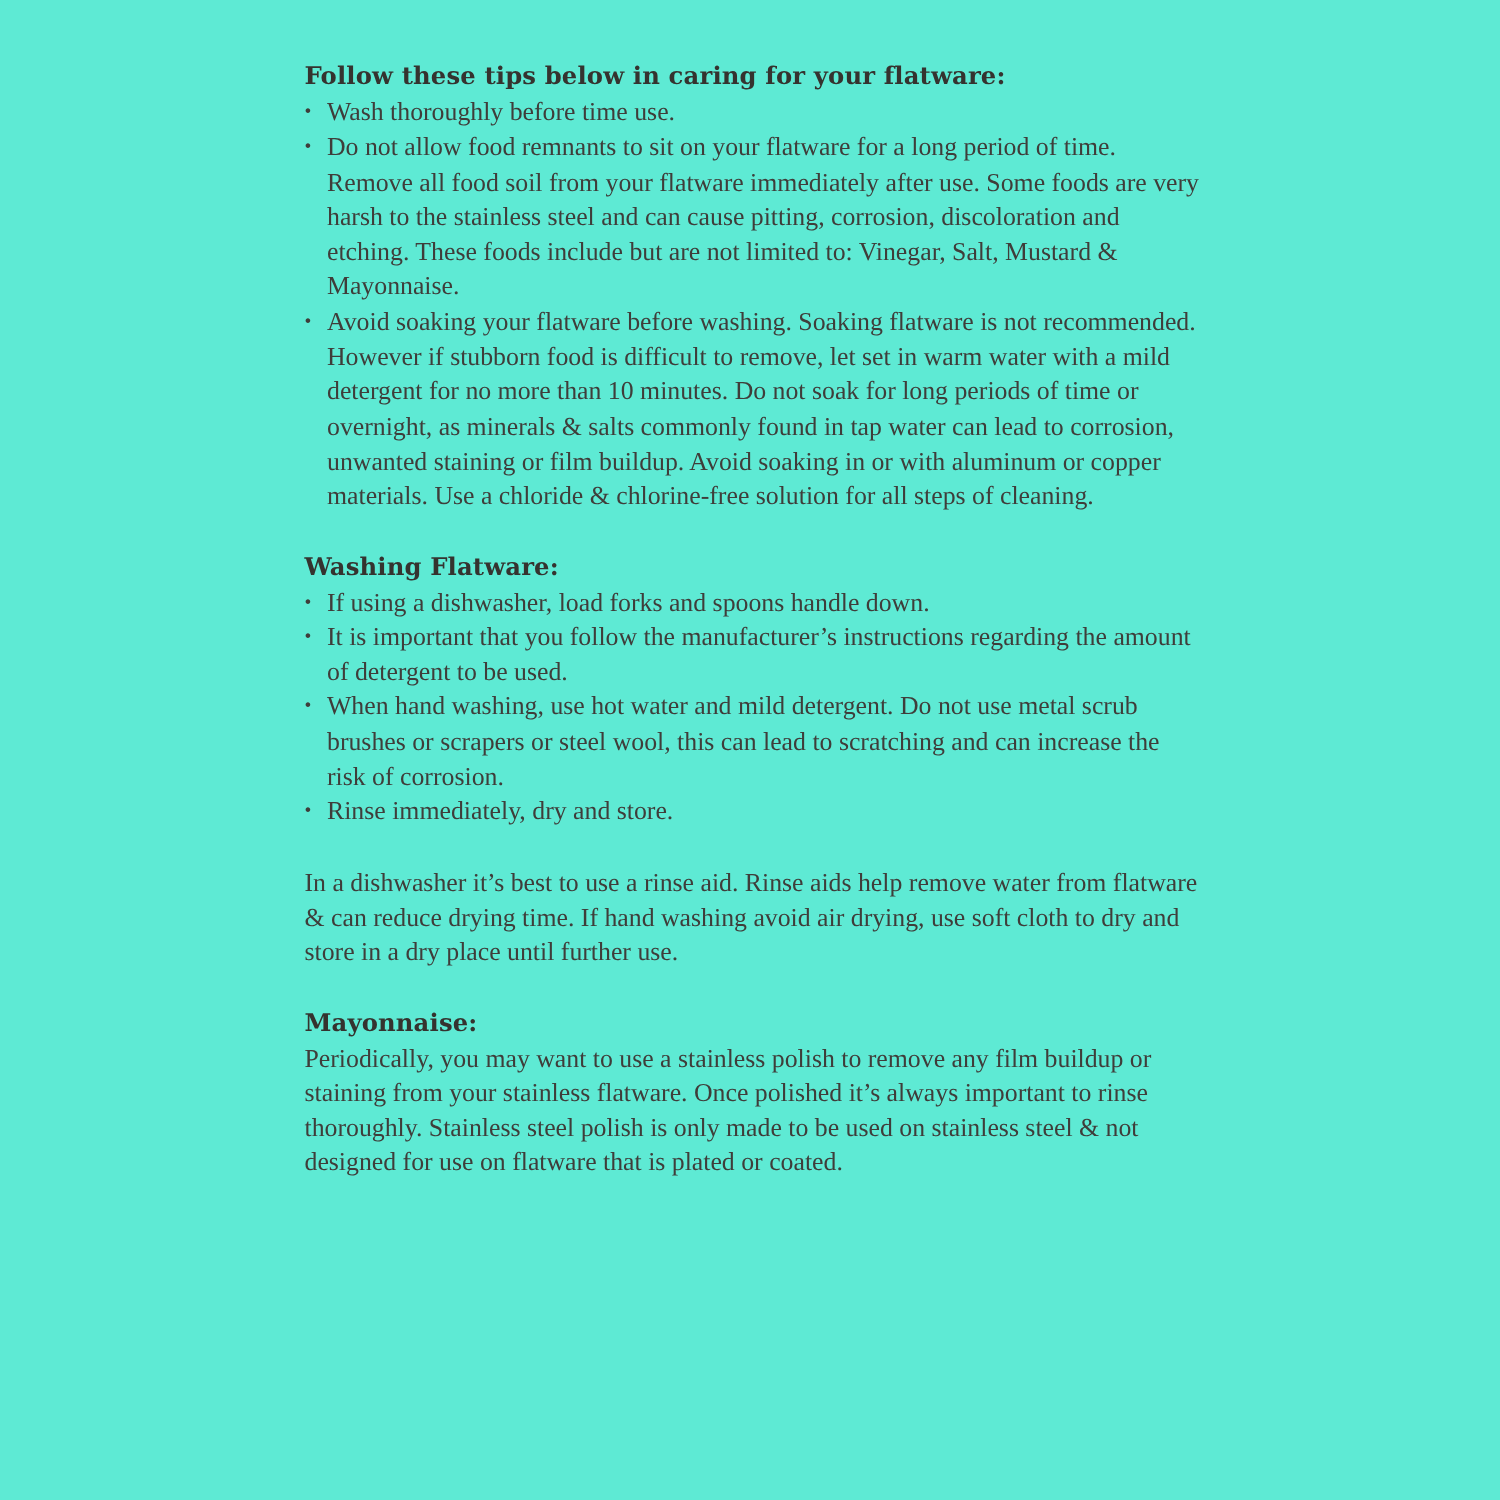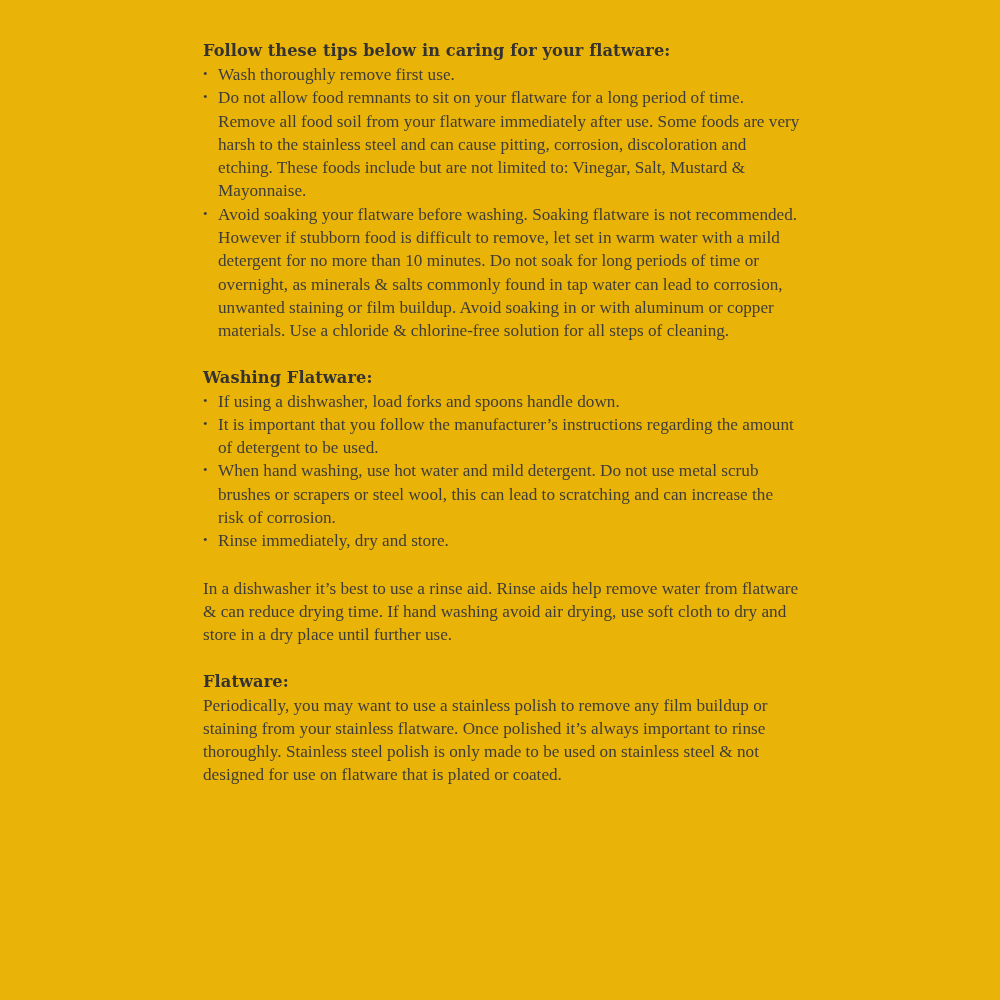--- a/index.html
+++ b/index.html
@@ -11,21 +11,21 @@
     width: 1000px;
     height: 1000px;
     font-family: "Liberation Serif", serif;
     color: #3b3a38;
     -webkit-font-smoothing: antialiased;
   }
   .page {
     position: relative;
     width: 1000px;
     height: 1000px;
-    background: #eab308;
+    background: #5eead4;
     box-sizing: border-box;
     padding: 40px 200px 0 203px;
   }
   .doc {
     width: 600px;
     font-size: 17.2px;
     line-height: 23.3px;
     color: #3f3d3a;
   }
   .section {
@@ -66,35 +66,35 @@
   }
 </style>
 </head>
 <body>
 
 <div class="page">
   <article class="doc">
 
     <section class="section">
       <h2 class="section-heading">Follow these tips below in caring for your flatware:</h2>
-      <p class="bullet-line">Wash thoroughly remove first use.</p>
+      <p class="bullet-line">Wash thoroughly before time use.</p>
       <p class="bullet-line">Do not allow food remnants to sit on your flatware for a long period of time. Remove all food soil from your flatware immediately after use. Some foods are very harsh to the stainless steel and can cause pitting, corrosion, discoloration and etching. These foods include but are not limited to: Vinegar, Salt, Mustard &amp; Mayonnaise.</p>
       <p class="bullet-line">Avoid soaking your flatware before washing. Soaking flatware is not recommended. However if stubborn food is difficult to remove, let set in warm water with a mild detergent for no more than 10 minutes. Do not soak for long periods of time or overnight, as minerals &amp; salts commonly found in tap water can lead to corrosion, unwanted staining or film buildup. Avoid soaking in or with aluminum or copper materials. Use a chloride &amp; chlorine-free solution for all steps of cleaning.</p>
     </section>
 
     <section class="section">
       <h2 class="section-heading">Washing Flatware:</h2>
       <p class="bullet-line">If using a dishwasher, load forks and spoons handle down.</p>
       <p class="bullet-line">It is important that you follow the manufacturer’s instructions regarding the amount of detergent to be used.</p>
       <p class="bullet-line">When hand washing, use hot water and mild detergent. Do not use metal scrub brushes or scrapers or steel wool, this can lead to scratching and can increase the risk of corrosion.</p>
       <p class="bullet-line">Rinse immediately, dry and store.</p>
     </section>
 
     <section class="section">
       <p class="para">In a dishwasher it’s best to use a rinse aid. Rinse aids help remove water from flatware &amp; can reduce drying time. If hand washing avoid air drying, use soft cloth to dry and store in a dry place until further use.</p>
     </section>
 
     <section class="section">
-      <h2 class="section-heading">Flatware:</h2>
+      <h2 class="section-heading">Mayonnaise:</h2>
       <p class="para">Periodically, you may want to use a stainless polish to remove any film buildup or staining from your stainless flatware. Once polished it’s always important to rinse thoroughly. Stainless steel polish is only made to be used on stainless steel &amp; not designed for use on flatware that is plated or coated.</p>
     </section>
   </article>
 </div>
 
 </body></html>

